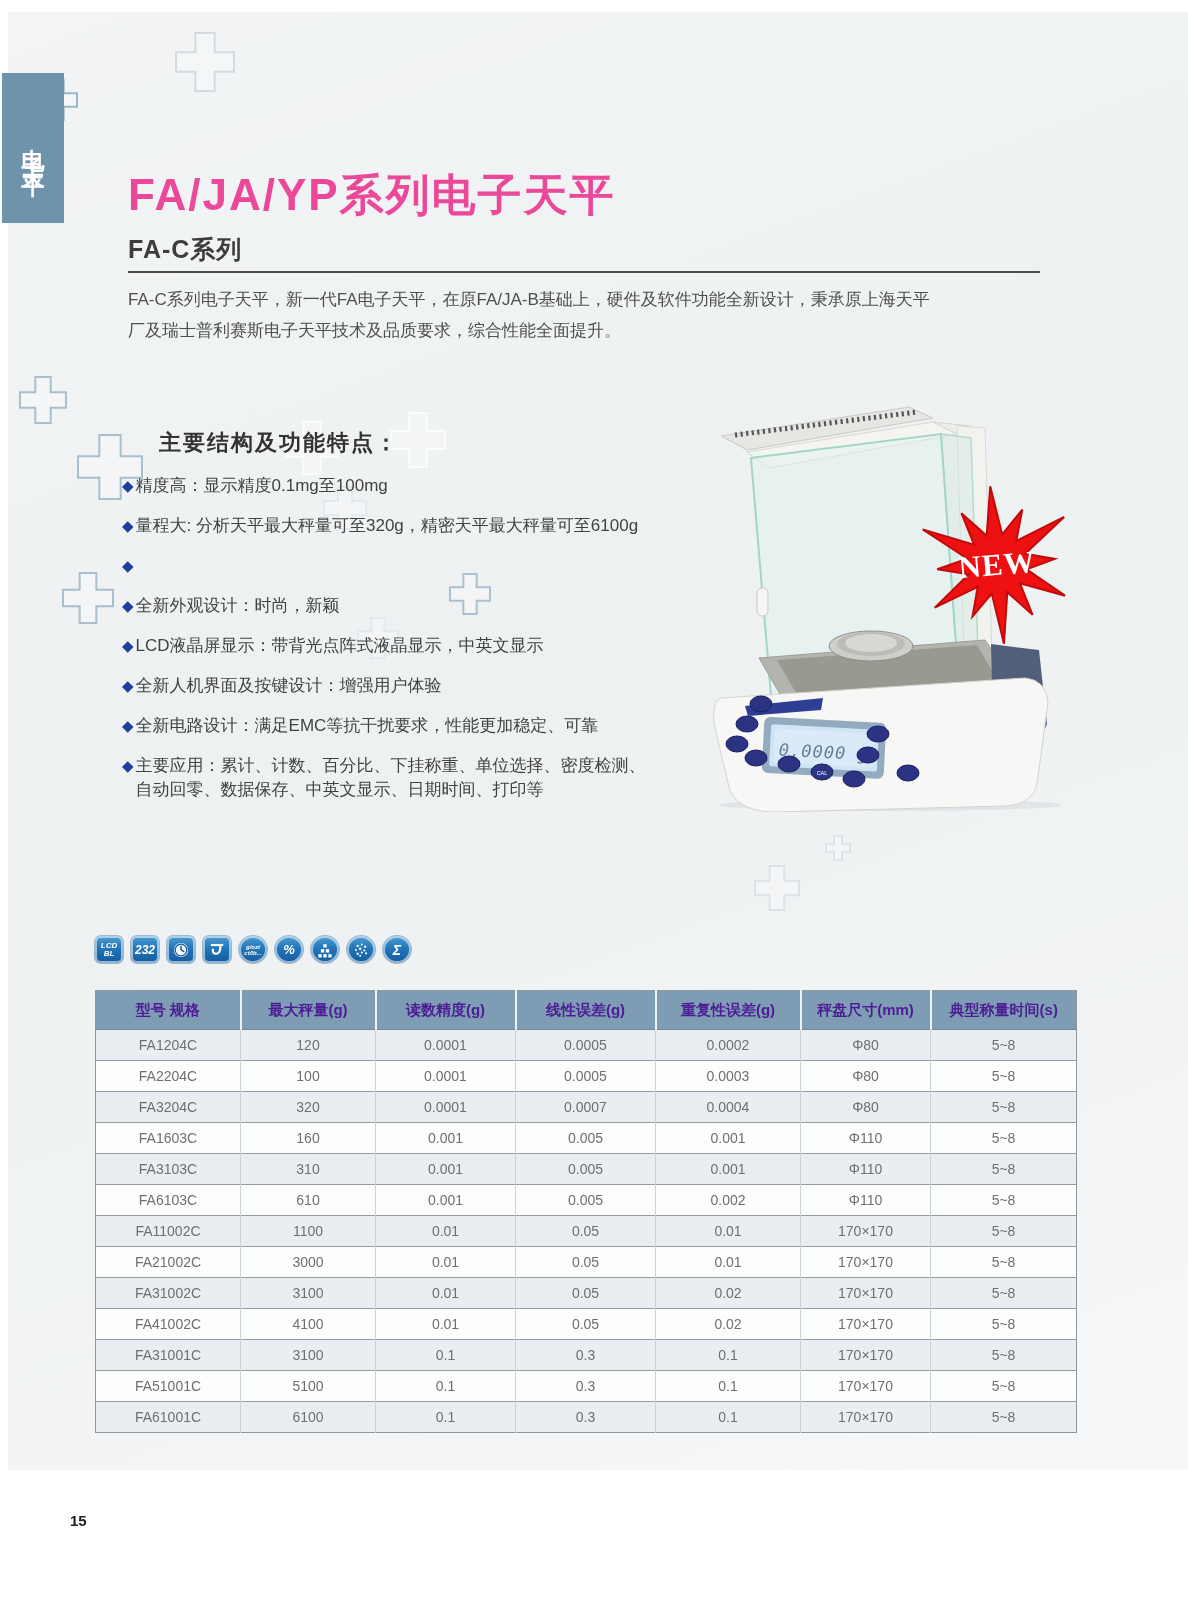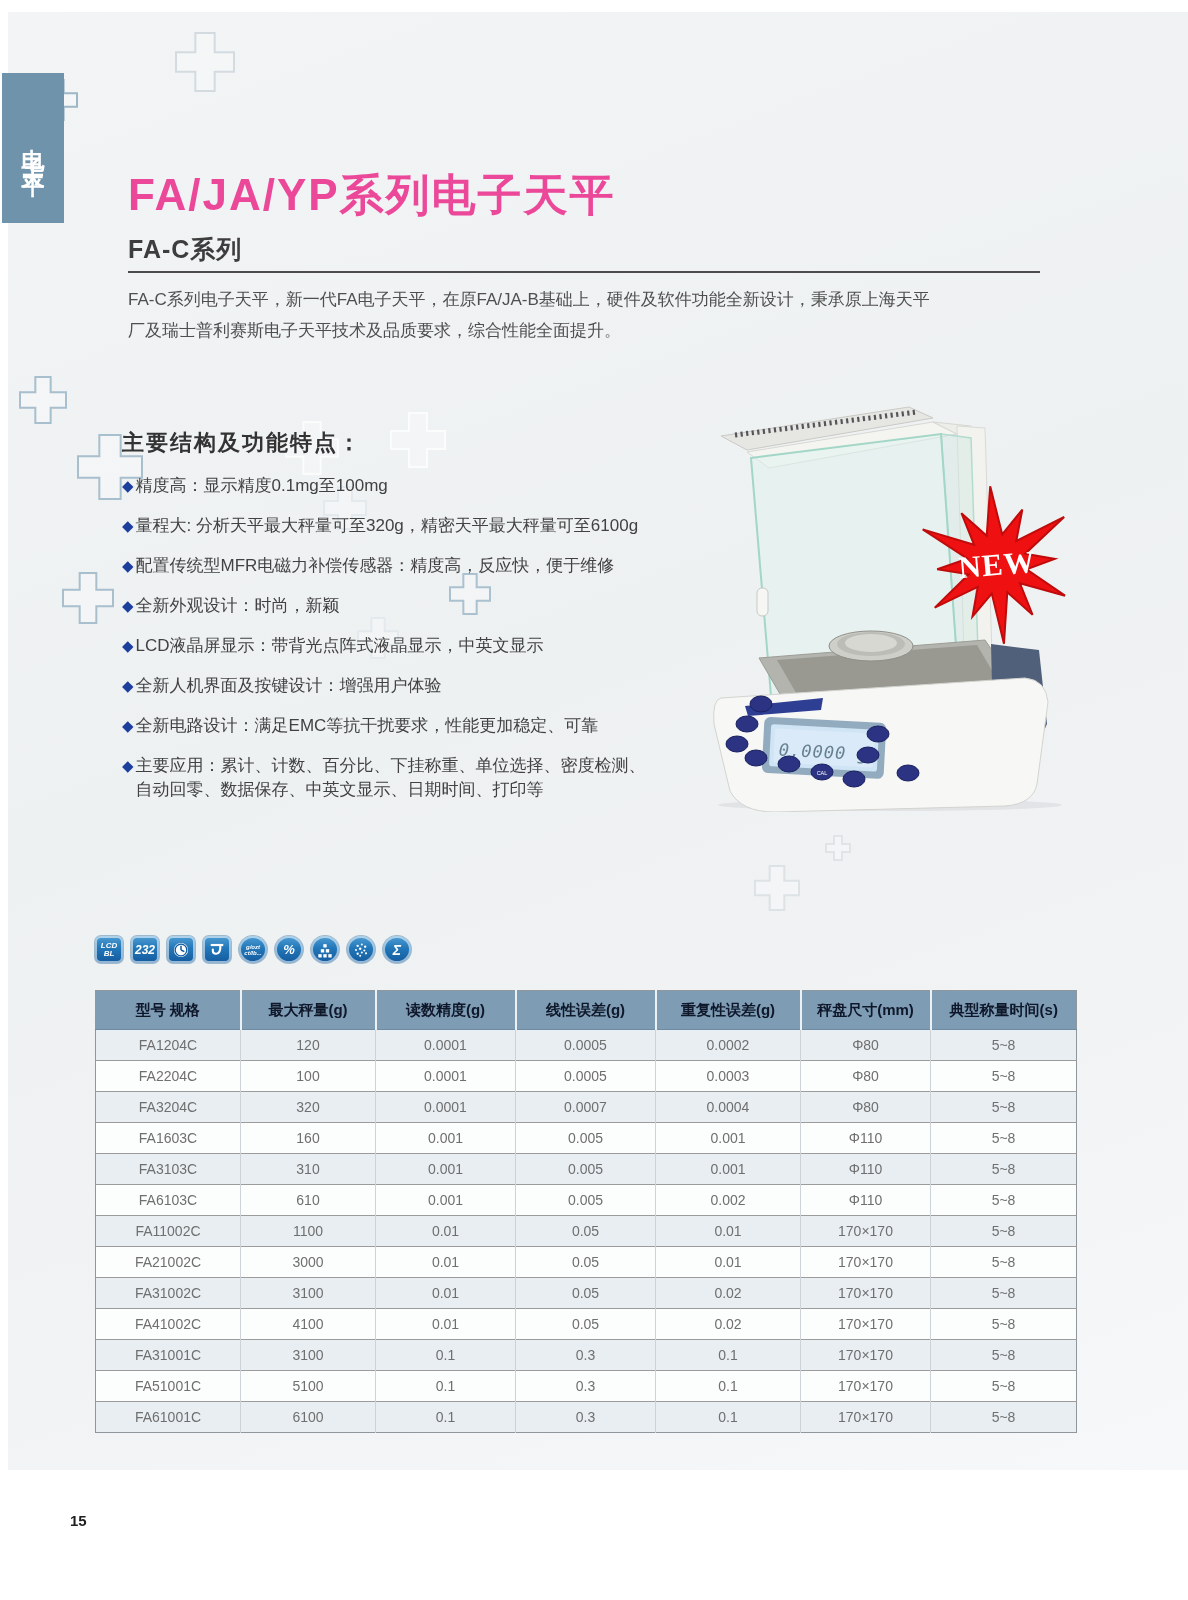--- a/index.html
+++ b/index.html
@@ -33,21 +33,21 @@
   }
   .series-underline{
     position:absolute;left:128px;top:271px;width:912px;height:2px;background:#4c4c4c;z-index:3;
   }
   .series-desc{
     position:absolute;left:128px;top:284px;width:880px;font-size:17px;color:#4f4f4f;
     line-height:1.85;white-space:pre-line;z-index:3;
   }
   .features-heading{
     position:absolute;left:122px;top:428px;font-size:22px;font-weight:bold;
-    color:#333333;letter-spacing:2px;z-index:3;
+    color:#333333;letter-spacing:2px;z-index:3;padding-left:37px;
   }
   .features-list{
     position:absolute;left:122px;top:474px;width:590px;z-index:3;
     list-style:none;margin:0;padding:0;
   }
   .features-list li{
     display:flex;align-items:flex-start;margin-bottom:16px;
     font-size:17px;color:#424242;line-height:24px;
   }
   .features-list .diamond{
@@ -72,21 +72,21 @@
     font-style:italic;
   }
   .picto svg{display:block;}
   .spec-table{
     position:absolute;left:95px;top:990px;z-index:3;
     border-collapse:collapse;table-layout:fixed;
     border:1px solid #8f979d;
     background:#fcfdfd;
   }
   .spec-table th{
-    background:#7e9db5;color:#0f172a;font-size:15px;font-weight:bold;
+    background:#7e9db5;color:#4c1d95;font-size:15px;font-weight:bold;
     height:38px;border-right:2px solid #eef1f3;border-bottom:1px solid #6d8ba2;
     padding:0;text-align:center;
   }
   .spec-table th:last-child{border-right:none;}
   .spec-table td{
     height:30px;font-size:14px;color:#6f6f6f;text-align:center;padding:0;
     border-top:1px solid #9b9b9b;border-right:1px solid #cdd2d6;
   }
   .spec-table td:last-child{border-right:none;}
   .spec-table tr.striped td{background:#e9eef2;}
@@ -153,21 +153,20 @@
     <li>
       <span class="diamond">◆</span>
       <span class="ftext">精度高：显示精度0.1mg至100mg</span>
     </li>
     <li>
       <span class="diamond">◆</span>
       <span class="ftext">量程大: 分析天平最大秤量可至320g，精密天平最大秤量可至6100g</span>
     </li>
     <li>
       <span class="diamond">◆</span>
-      <span class="ftext">配置传统型MFR电磁力补偿传感器：精度高，反应快，便于维修</span>
     </li>
     <li>
       <span class="diamond">◆</span>
       <span class="ftext">全新外观设计：时尚，新颖</span>
     </li>
     <li>
       <span class="diamond">◆</span>
       <span class="ftext">LCD液晶屏显示：带背光点阵式液晶显示，中英文显示</span>
     </li>
     <li>

